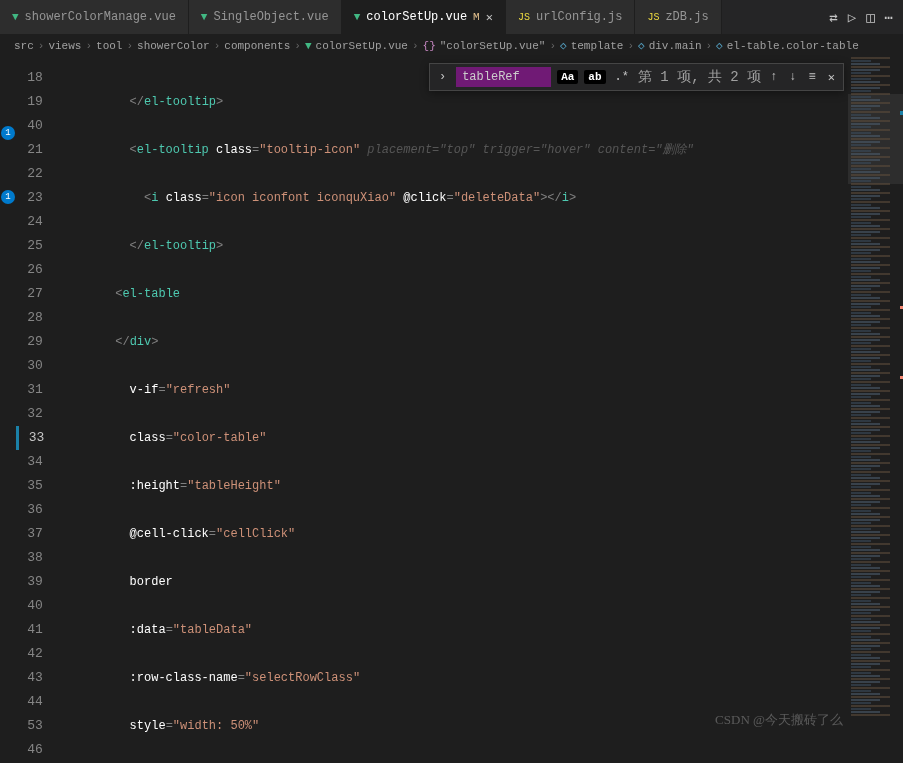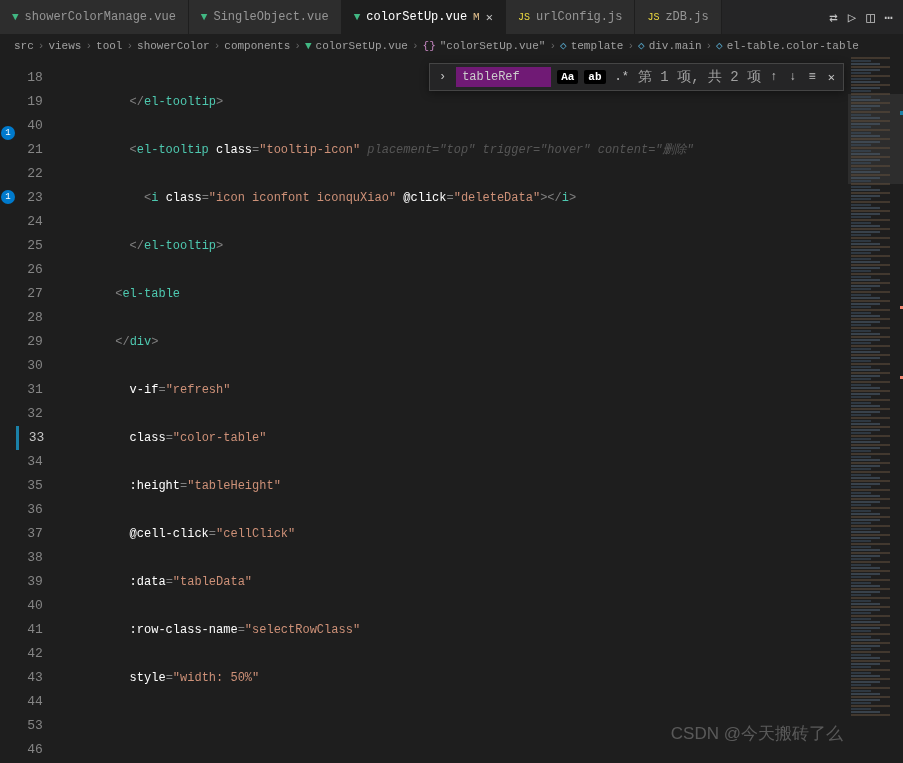--- a/index.html
+++ b/index.html
@@ -173,25 +173,25 @@
       opacity: 0.6;
     }
     .mini-line.w2 { background: linear-gradient(90deg, #4a5a6a 0%, #4a5a6a 60%, transparent 60%); }
     .mini-line.w3 { background: linear-gradient(90deg, #5a4a3a 0%, #5a4a3a 80%, transparent 80%); }
     .mini-mod { position: absolute; right: 0; width: 3px; background: #1b81a8; }
     .mini-err { position: absolute; right: 0; width: 3px; background: #f48771; }
     .mini-view { position: absolute; left: 0; right: 0; background: rgba(255,255,255,0.07); }
     
     .watermark {
       position: absolute;
-      bottom: 18px;
+      bottom: 34px;
       right: 60px;
       color: rgba(200,200,200,0.35);
-      font-size: 17px;
-      font-family: Liberation Sans, sans-serif;
+      font-size: 13px;
+      font-family: Liberation Serif, serif;
     }
   </style>
 </head>
 <body>
 
 <div class="container">
 
   <div class="tabs-bar">
     <div class="tab">
       <span class="vue-icon">▼</span>
@@ -306,20 +306,21 @@
 <div class="row">        <span class="punct">&lt;/</span><span class="tag">el-tooltip</span><span class="punct">&gt;</span></div>
 <div class="row">        <span class="punct">&lt;</span><span class="tag">el-tooltip</span> <span class="attr">class</span><span class="punct">=</span><span class="str">"<span>tooltip-icon</span>"</span><span class="gl"> placement="top" trigger="hover" content="删除"</span></div>
 <div class="row">          <span class="punct">&lt;</span><span class="tag">i</span> <span class="attr">class</span><span class="punct">=</span><span class="str">"<span>icon iconfont iconquXiao</span>"</span> <span class="attr">@click</span><span class="punct">=</span><span class="str">"<span>deleteData</span>"</span><span class="punct">&gt;&lt;/</span><span class="tag">i</span><span class="punct">&gt;</span></div>
 <div class="row">        <span class="punct">&lt;/</span><span class="tag">el-tooltip</span><span class="punct">&gt;</span></div>
 <div class="row">      <span class="punct">&lt;</span><span class="tag">el-table</span></div>
 <div class="row">      <span class="punct">&lt;/</span><span class="tag">div</span><span class="punct">&gt;</span></div>
 <div class="row">        <span class="attr">v-if</span><span class="punct">=</span><span class="str">"<span>refresh</span>"</span></div>
 <div class="row">        <span class="attr">class</span><span class="punct">=</span><span class="str">"<span>color-table</span>"</span></div>
 <div class="row">        <span class="attr">:height</span><span class="punct">=</span><span class="str">"<span>tableHeight</span>"</span></div>
 <div class="row">        <span class="attr">@cell-click</span><span class="punct">=</span><span class="str">"<span>cellClick</span>"</span></div>
+<div class="row">        <span class="attr">border</span></div>
 <div class="row">        <span class="attr">:data</span><span class="punct">=</span><span class="str">"<span>tableData</span>"</span></div>
 <div class="row">        <span class="attr">:row-class-name</span><span class="punct">=</span><span class="str">"<span>selectRowClass</span>"</span></div>
 <div class="row">        <span class="attr">style</span><span class="punct">=</span><span class="str">"<span>width: 50%</span>"</span></div>
 <div class="row">              </div>
 
 
 
 
 
 

